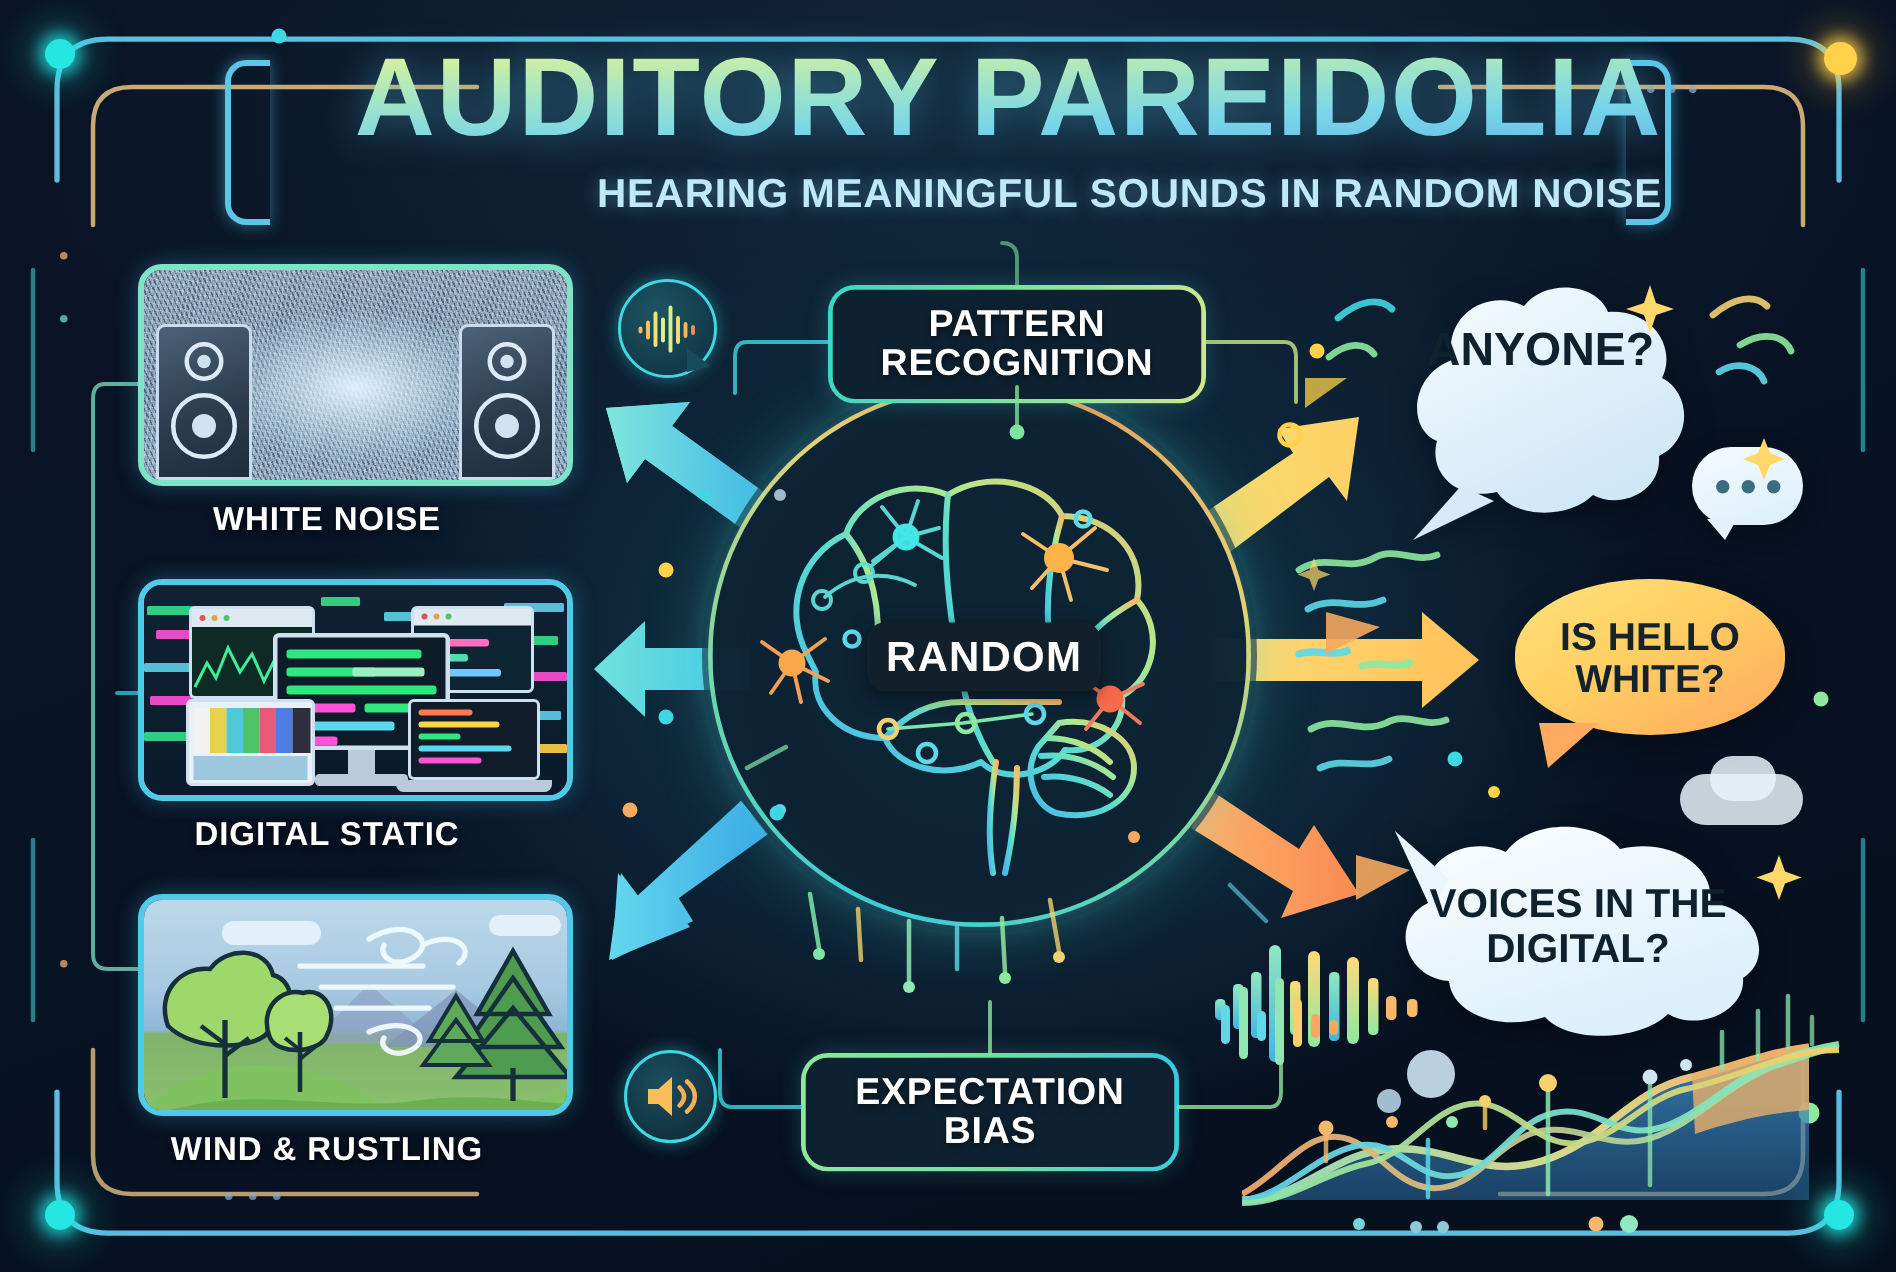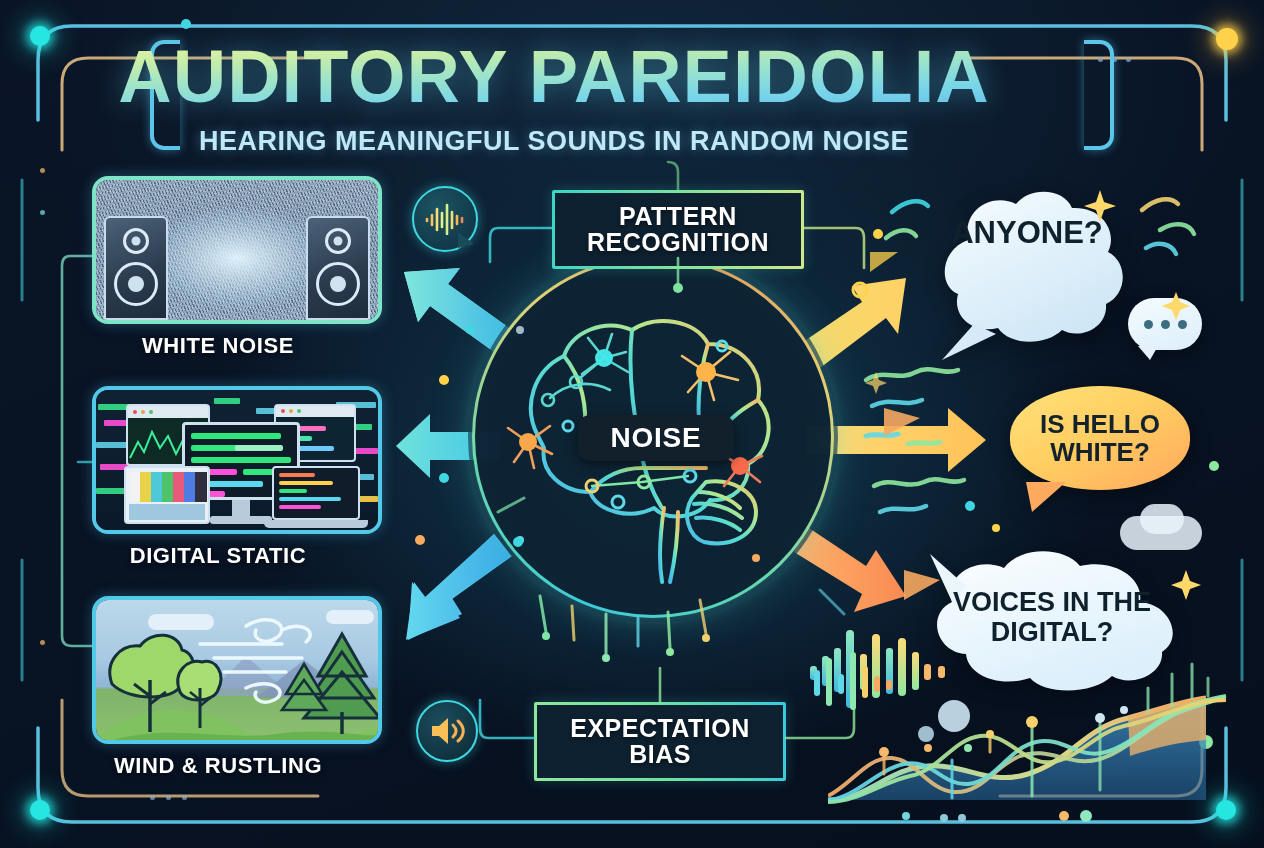--- a/index.html
+++ b/index.html
@@ -28,21 +28,21 @@
     background: #25e6e0;
     box-shadow: 0 0 10px 4px rgba(37,230,224,.75), 0 0 26px 10px rgba(37,230,224,.30);
   }
   .node.gold {
     background: #ffd24a;
     box-shadow: 0 0 10px 4px rgba(255,210,74,.75), 0 0 26px 10px rgba(255,190,60,.30);
   }
   .dot3 { position:absolute; width:5px; height:5px; border-radius:50%; background:#8fa9c4; opacity:.75;}
 
   
-  .title-wrap { position: absolute; left: 0; top: 28px; width: 1108px; text-align: center; margin-top: 12px; }
+  .title-wrap { position: absolute; left: 0; top: 28px; width: 1108px; text-align: right; }
   .title {
     font-size: 74px; font-weight: 800; letter-spacing: 1px;
     font-family: "Liberation Sans", sans-serif;
     background: linear-gradient(178deg, #f2f6a8 0%, #cdeea5 22%, #9fe4c8 45%, #79d6e8 70%, #63b9e8 100%);
     -webkit-background-clip: text; background-clip: text; color: transparent;
     filter: drop-shadow(0 0 14px rgba(90,200,230,.45));
     line-height: 1.0;
   }
   .subtitle {
     margin-top: 12px; font-size: 27px; font-weight: 700; letter-spacing: .5px;
@@ -135,21 +135,21 @@
   .brain-chip {
     position:absolute; left: 578px; top: 415px; width: 156px; height: 46px;
     background: #12202c; border-radius: 12px;
     display:flex; align-items:center; justify-content:center;
     box-shadow: 0 3px 12px rgba(0,0,0,.5);
   }
   .brain-chip span { color:#fff; font-size:28px; font-weight:800; letter-spacing:.8px; }
 
   
   .pill {
-    position:absolute; border-radius:2px; padding:10px 16px;
+    position:absolute; border-radius:18px; padding:10px 16px;
     background:#0e2130;
     border: 3px solid transparent;
     text-align:center;
     box-shadow: 0 0 14px rgba(70,200,190,.25);
   }
   .pill span {
     color:#ffffff; font-size:25px; font-weight:800; letter-spacing:.5px; line-height:1.05; display:block;
     text-shadow: 0 2px 4px rgba(0,0,0,.5);
   }
   .pill-top {
@@ -503,21 +503,21 @@
       <path d="M100,200 L150,196 L196,190"></path>
     </g>
     <circle cx="100" cy="200" r="6" fill="none" stroke="#f0d070" stroke-width="3"></circle>
     <circle cx="152" cy="196" r="6" fill="none" stroke="#8fe8a0" stroke-width="3"></circle>
     <circle cx="198" cy="190" r="6" fill="none" stroke="#5fd8e8" stroke-width="3"></circle>
     <circle cx="230" cy="60" r="5" fill="none" stroke="#5fd8e8" stroke-width="3"></circle>
     <circle cx="76" cy="140" r="5" fill="none" stroke="#5fd8e8" stroke-width="3"></circle>
     <circle cx="126" cy="216" r="6" fill="none" stroke="#5fd8e8" stroke-width="3"></circle>
   </svg>
   <div class="brain-chip">
-    <span>NOISE</span>
+    <span>RANDOM</span>
   </div>
 
   <svg width="1264" height="848" style="position:absolute;left:0;top:0;pointer-events:none">
     <g stroke-linecap="round" stroke-width="3">
       <line x1="540" y1="596" x2="546" y2="632" stroke="#7fe6a8" opacity=".85"></line>
       <line x1="572" y1="606" x2="574" y2="640" stroke="#f0d070" opacity=".8"></line>
       <line x1="606" y1="614" x2="606" y2="654" stroke="#8fe8b0" opacity=".85"></line>
       <line x1="638" y1="618" x2="638" y2="646" stroke="#5fd8e8" opacity=".8"></line>
       <line x1="668" y1="612" x2="670" y2="648" stroke="#8fe8a0" opacity=".85"></line>
       <line x1="700" y1="600" x2="706" y2="634" stroke="#f0d070" opacity=".8"></line>

